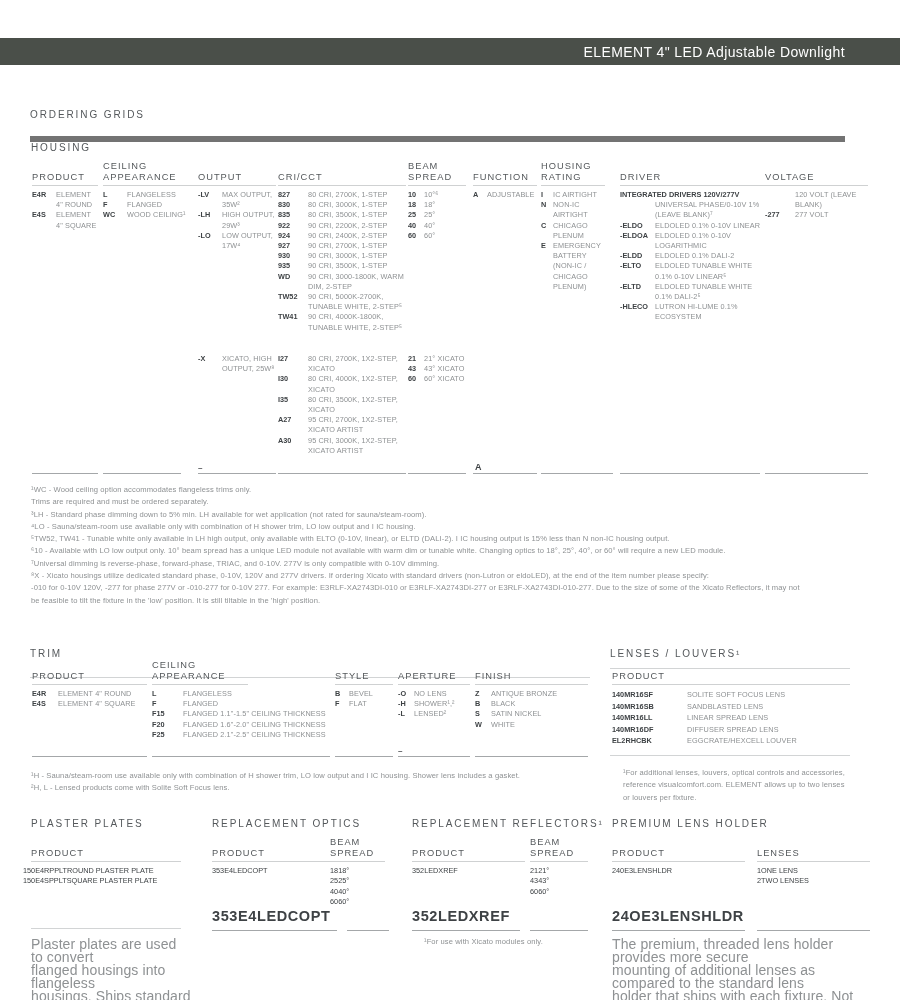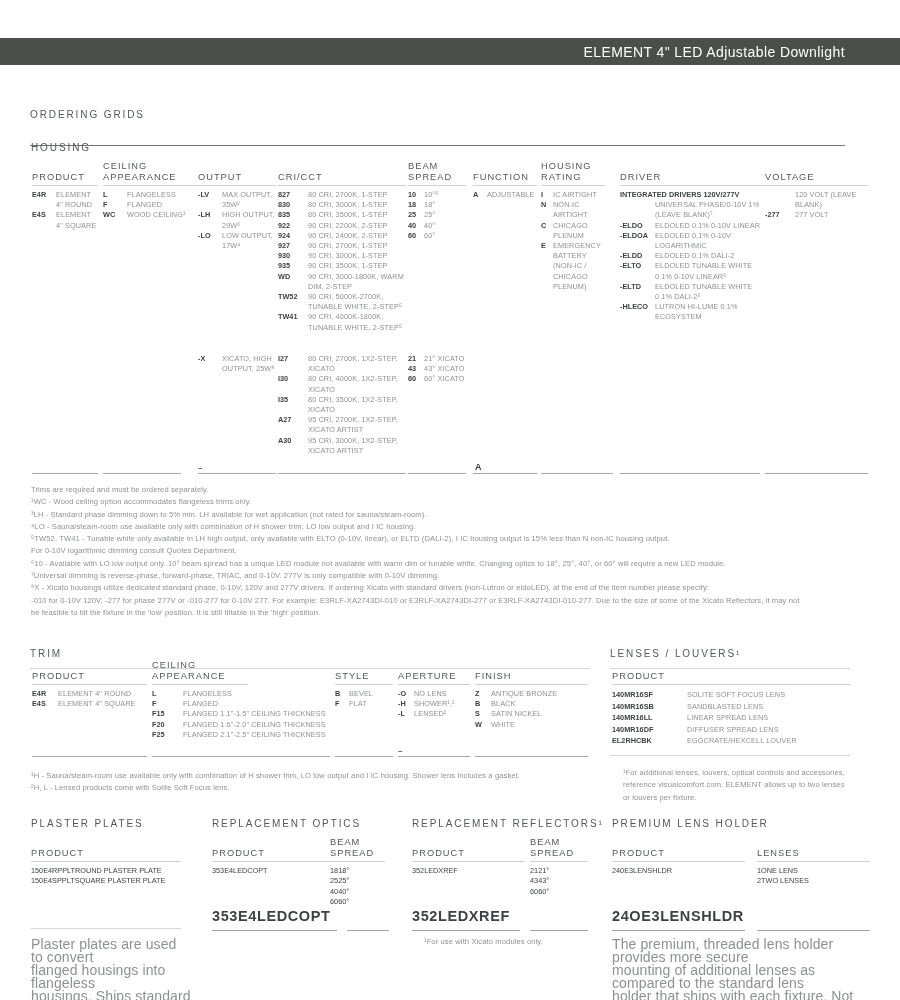--- a/index.html
+++ b/index.html
@@ -2,21 +2,21 @@
 <html><head>
 <meta charset="utf-8">
 <style>
   *{margin:0;padding:0;box-sizing:border-box}
   html,body{width:900px;height:1000px}
   body{background:#fff;font-family:"Liberation Sans",sans-serif;color:#3e4245;position:relative;overflow:hidden}
   .abs{position:absolute}
   .topbar{position:absolute;top:38px;left:0;width:900px;height:27px;background:#4a4f49;display:flex;align-items:center;justify-content:flex-end;padding-right:55px}
   .topbar-title{color:#fff;font-size:14px;letter-spacing:.4px}
   .sec-label{font-size:10px;letter-spacing:1.9px;color:#54585b;font-weight:400}
-  .ordering{position:absolute;top:104px;left:30px;width:815px;padding-bottom:23px;border-bottom:1px solid #737373}
+  .ordering{position:absolute;top:104px;left:30px;width:815px;padding-bottom:14px;border-bottom:6px solid #737373}
   .grid{position:absolute}
   .col{position:absolute;top:0}
   .chead{height:25px;display:flex;flex-direction:column;justify-content:flex-end;font-size:9.3px;letter-spacing:1px;color:#54585b;border-bottom:1px solid #cfd1d2;padding-bottom:3px;line-height:10.5px}
   .items{padding-top:4px;font-size:7.3px;line-height:10.2px}
   .items .li{display:flex}
   .items .code{flex:none;font-weight:bold;color:#3e4245}
   .items .desc{color:#8e9193;letter-spacing:.1px}
   .cw12 .code{width:12px}.cw14 .code{width:14px}.cw16 .code{width:16px}
   .cw24 .code{width:24px}.cw26 .code{width:26px}.cw30 .code{width:30px}
   .cw31 .code{width:31px}.cw35 .code{width:35px}.cw58 .code{width:58px}
@@ -316,34 +316,33 @@
           <div class="li">
             <span class="code">-277</span>
             <span class="desc">277 VOLT</span>
           </div>
         </div>
       <div class="fill"></div>
     </div>
   </div>
 
   <div class="fnotes abs" style="top:484px;left:31px;width:840px">
+      <div>¹WC - Wood ceiling option accommodates flangeless trims only.</div>
       <div>Trims are required and must be ordered separately.</div>
-      <div>¹WC - Wood ceiling option accommodates flangeless trims only.</div>
       <div>³LH - Standard phase dimming down to 5% min. LH available for wet application (not rated for sauna/steam-room).</div>
       <div>⁴LO - Sauna/steam-room use available only with combination of H shower trim, LO low output and I IC housing.</div>
       <div>⁵TW52, TW41 - Tunable white only available in LH high output, only available with ELTO (0-10V, linear), or ELTD (DALI-2). I IC housing output is 15% less than N non-IC housing output.</div>
-      <div>For 0-10V logarithmic dimming consult Quotes Department.</div>
       <div>⁶10 - Available with LO low output only. 10° beam spread has a unique LED module not available with warm dim or tunable white. Changing optics to 18°, 25°, 40°, or 60° will require a new LED module.</div>
       <div>⁷Universal dimming is reverse-phase, forward-phase, TRIAC, and 0-10V. 277V is only compatible with 0-10V dimming.</div>
       <div>⁸X - Xicato housings utilize dedicated standard phase, 0-10V, 120V and 277V drivers. If ordering Xicato with standard drivers (non-Lutron or eldoLED), at the end of the item number please specify:</div>
       <div>-010 for 0-10V 120V, -277 for phase 277V or -010-277 for 0-10V 277. For example: E3RLF-XA2743DI-010 or E3RLF-XA2743DI-277 or E3RLF-XA2743DI-010-277. Due to the size of some of the Xicato Reflectors, it may not</div>
       <div>be feasible to tilt the fixture in the 'low' position. It is still tiltable in the 'high' position.</div>
     </div>
 
-  <div class="abs" style="top:643px;left:30px;width:560px;padding-bottom:7px;border-bottom:1px solid #d2d4d5">
+  <div class="abs" style="top:643px;left:30px;width:560px;padding-bottom:16px;border-bottom:1px solid #d2d4d5">
     <span class="sec-label">TRIM</span>
   </div>
 
   <div class="grid" style="top:660px;left:30px;width:560px;height:120px">
     <div class="col" style="left:2px;width:115px">
       <div class="chead">PRODUCT</div>
       <div class="items cw26">
           <div class="li">
             <span class="code">E4R</span>
             <span class="desc">ELEMENT 4" ROUND</span>
@@ -476,21 +475,21 @@
   </div>
   <div class="rule-light" style="top:755px;left:610px;width:240px"></div>
   <div class="fnotes abs" style="top:767px;left:623px;width:245px">
       <div>¹For additional lenses, louvers, optical controls and accessories,</div>
       <div>reference visualcomfort.com. ELEMENT allows up to two lenses</div>
       <div>or louvers per fixture.</div>
     </div>
 
   <div class="sec-label abs" style="top:818px;left:31px">PLASTER PLATES</div>
   <div class="chead2" style="left:31px;width:150px">PRODUCT</div>
-  <div class="bitems cw58" style="left:31px;width:170px">
+  <div class="bitems cw58" style="left:23px;width:170px">
       <div class="li"><span class="code">150E4RPPLT</span><span class="desc">ROUND PLASTER PLATE</span></div>
       <div class="li"><span class="code">150E4SPPLT</span><span class="desc">SQUARE PLASTER PLATE</span></div>
     </div>
   <div class="rule-light" style="top:928px;left:31px;width:150px"></div>
   <div class="note abs" style="top:938px;left:31px;width:160px">
       <div>Plaster plates are used to convert</div>
       <div>flanged housings into flangeless</div>
       <div>housings. Ships standard with</div>
       <div>flangeless housings.</div>
     </div>

